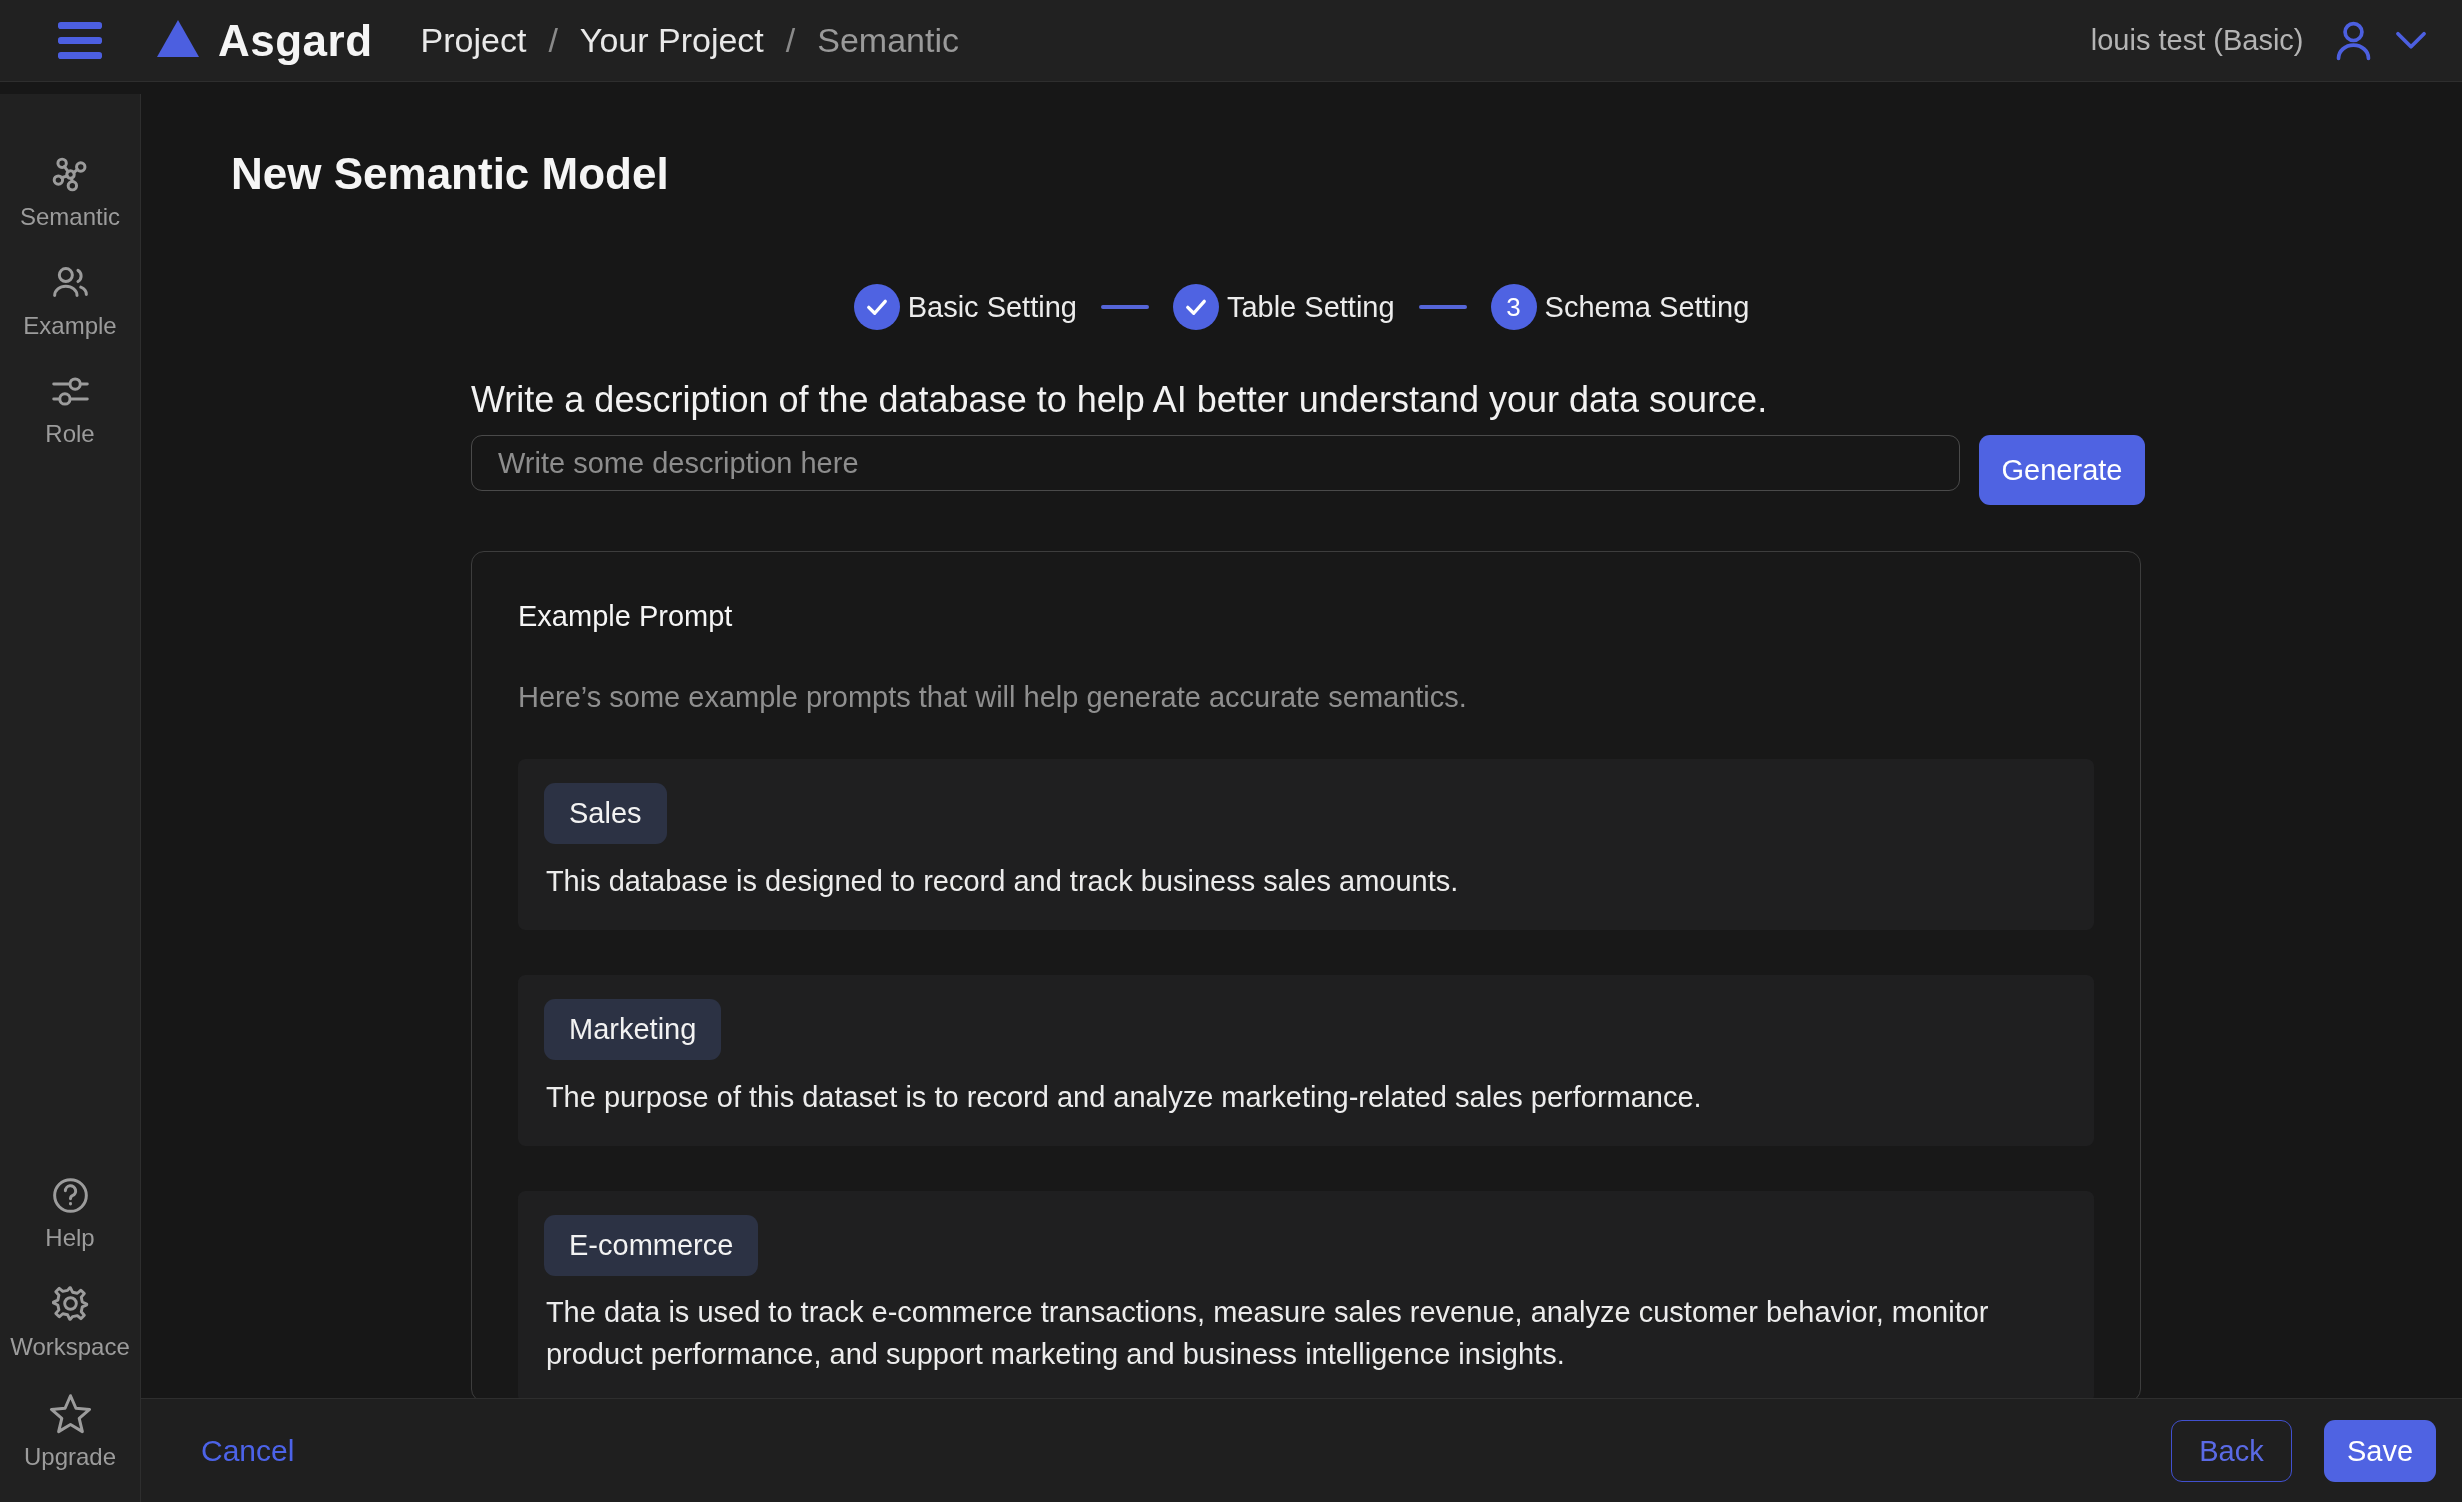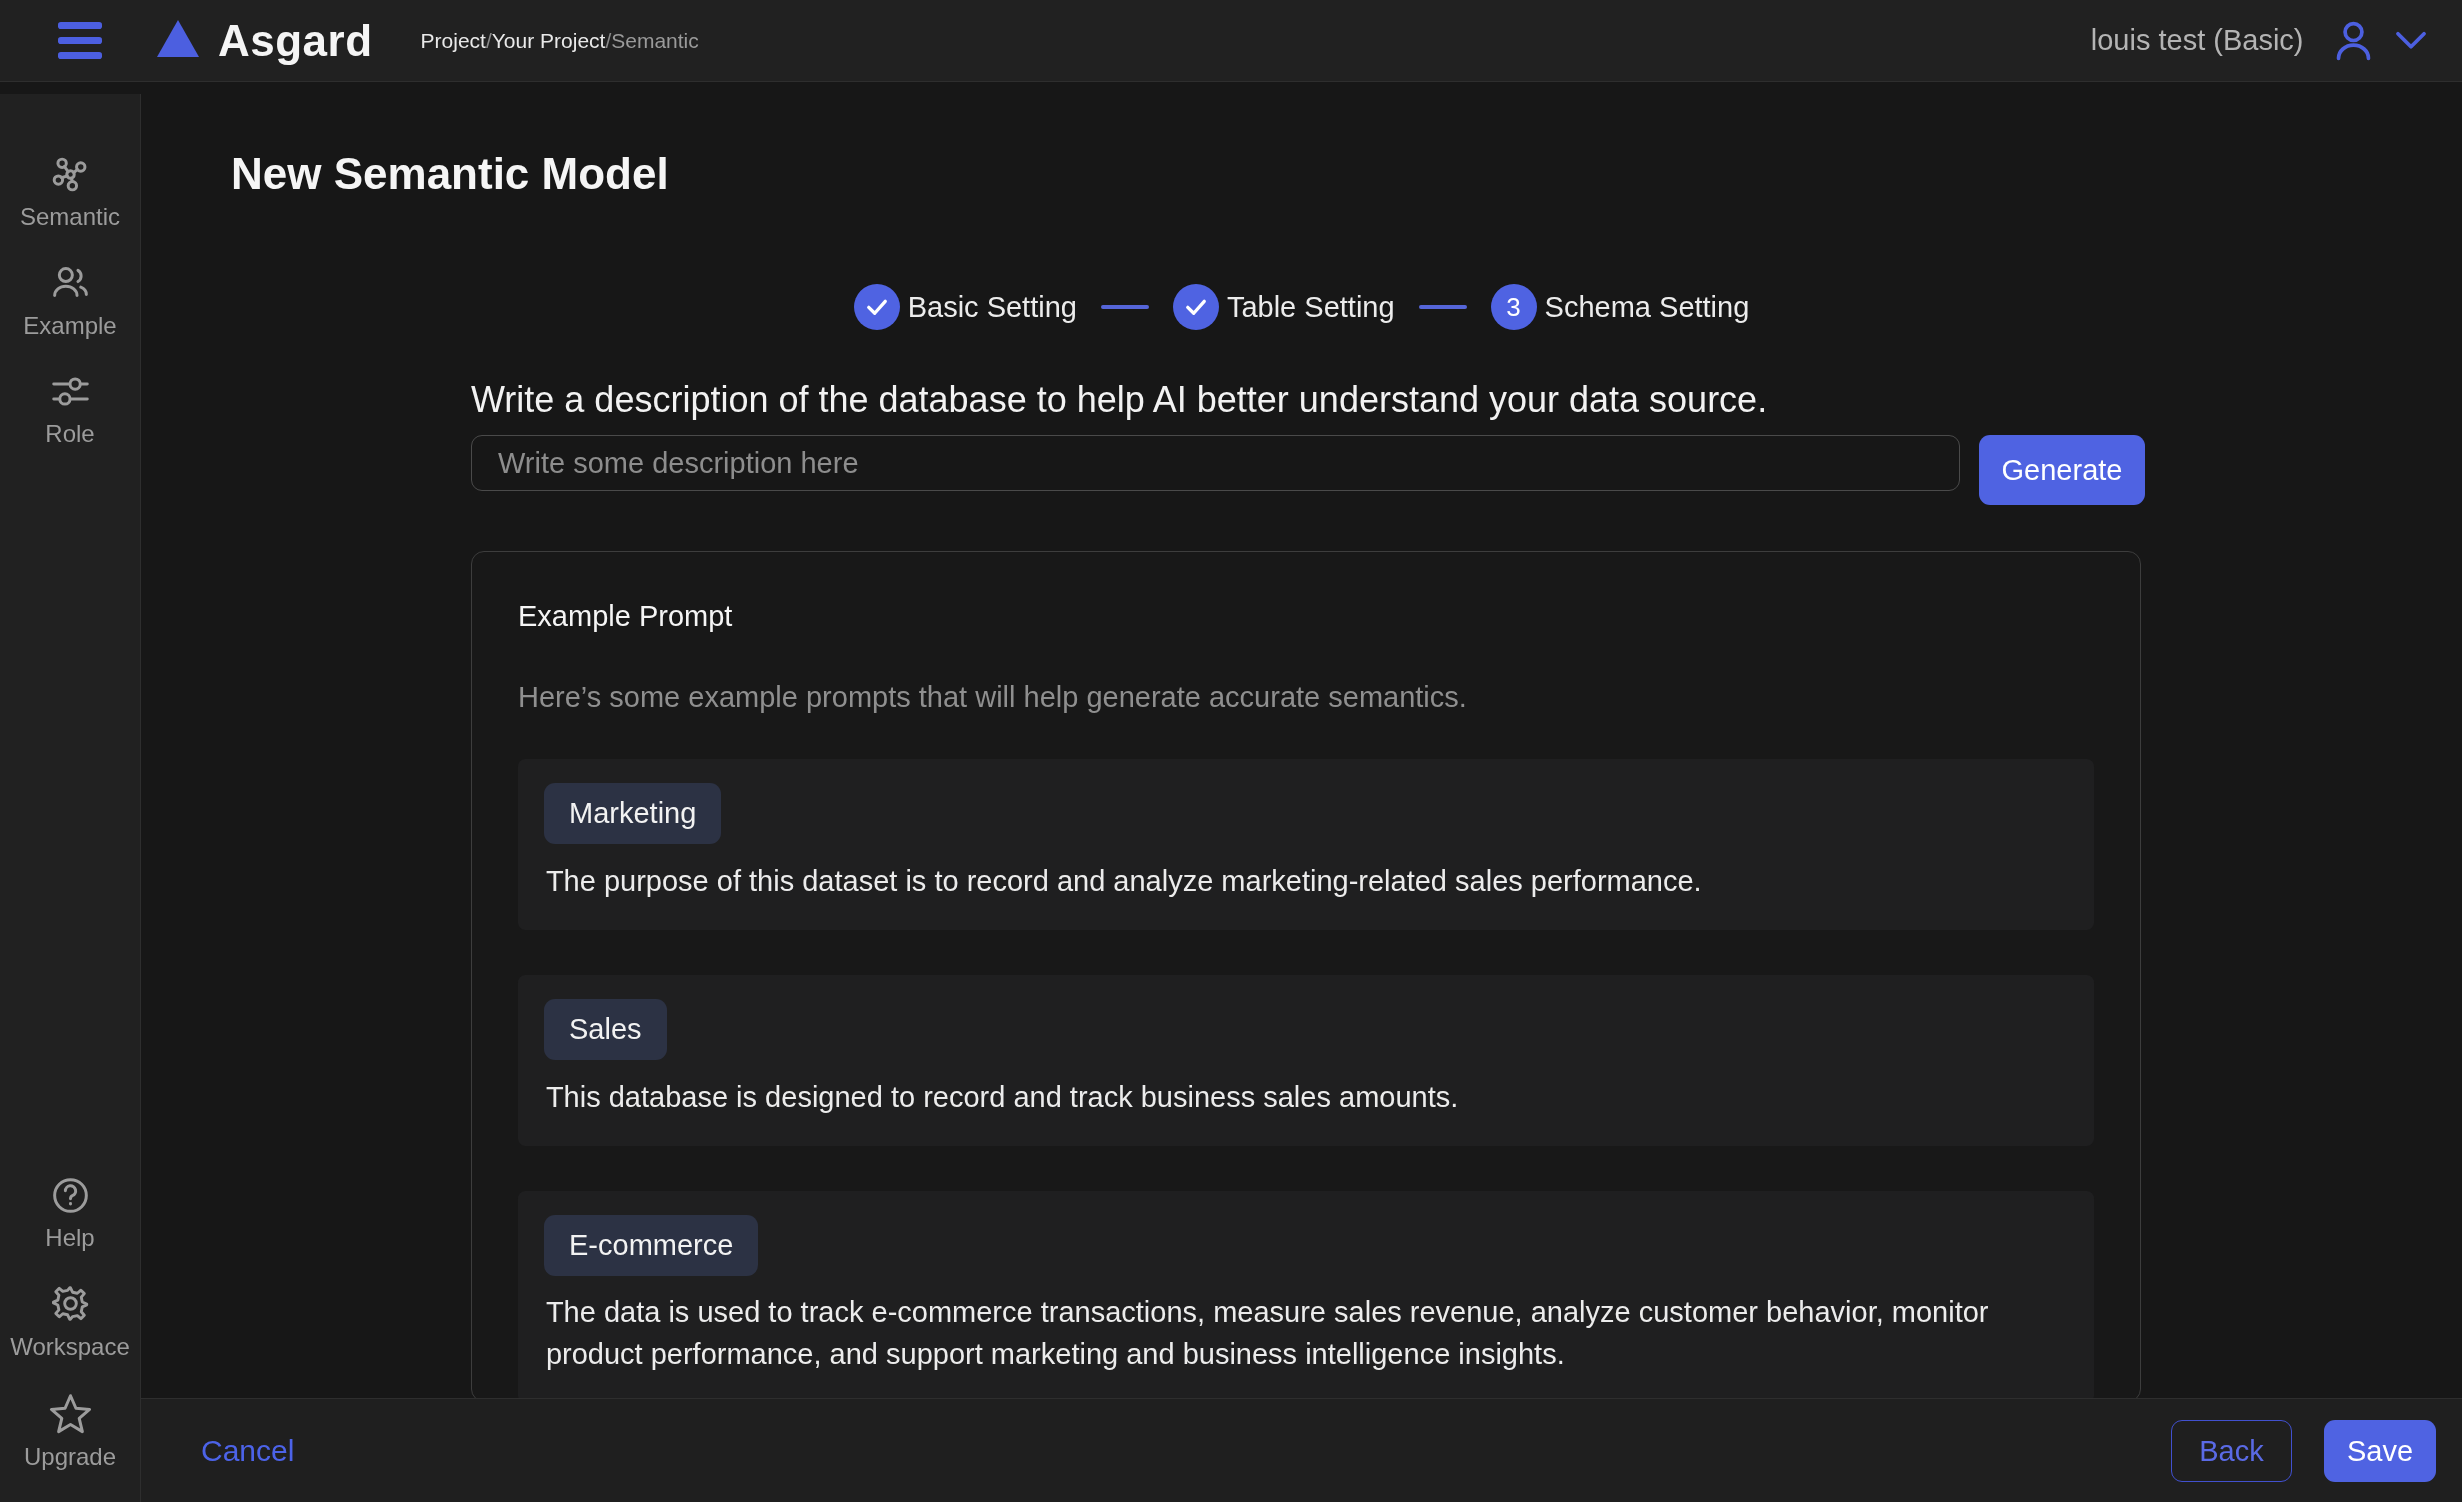--- a/index.html
+++ b/index.html
@@ -32,21 +32,21 @@
     background:none;border:none;display:flex;flex-direction:column;gap:8.4px;
     padding:5.6px 3.7px;cursor:pointer;
   }
   .hamburger .bar{width:44px;height:6.5px;border-radius:2.8px;background:var(--accent);}
   .logo{display:flex;align-items:center;margin-left:52px;cursor:pointer;}
   .logo-triangle{
     width:0;height:0;border-left:21.4px solid transparent;border-right:21.4px solid transparent;
     border-bottom:37px solid var(--accent);margin-top:-3.7px;
   }
   .logo-text{font-size:44px;font-weight:700;color:#f5f5f5;margin-left:18.6px;letter-spacing:0.5px;}
-  .breadcrumb{display:flex;align-items:center;margin-left:48px;font-size:21px;}
+  .breadcrumb{display:flex;align-items:center;gap:22px;margin-left:48px;font-size:34px;}
   .crumb{color:#e9e9e9;cursor:pointer;}
   .breadcrumb .sep{color:#8a8a8a;}
   .crumb.current{color:#9a9a9a;cursor:default;}
   .topbar .spacer{flex:1;}
   .user-label{font-size:29px;color:#b4b4b4;margin-right:28px;}
   .user-icon{display:flex;align-items:center;cursor:pointer;}
   .chevron-icon{display:flex;align-items:center;margin-left:20.5px;cursor:pointer;}
 
   
   .sidebar{
@@ -267,27 +267,27 @@
 <div class="input-row">
   <input class="desc-input" type="text" placeholder="Write some description here" style="">
   <button class="btn-primary generate-btn">Generate</button>
 </div>
 
 <section class="example-card">
   <h2>Example Prompt</h2>
   <p class="subtitle">Here’s some example prompts that will help generate accurate semantics.</p>
 
   <div class="example-item">
+    <span class="example-tag">Sales</span>
+    <p class="example-text">This database is designed to record and track business sales amounts.</p>
+  </div>
+
+  <div class="example-item">
     <span class="example-tag">Marketing</span>
     <p class="example-text">The purpose of this dataset is to record and analyze marketing-related sales performance.</p>
-  </div>
-
-  <div class="example-item">
-    <span class="example-tag">Sales</span>
-    <p class="example-text">This database is designed to record and track business sales amounts.</p>
   </div>
 
   <div class="example-item">
     <span class="example-tag">E-commerce</span>
     <p class="example-text">The data is used to track e-commerce transactions, measure sales revenue, analyze customer behavior, monitor product performance, and support marketing and business intelligence insights.</p>
   </div>
 </section>
 
 <footer class="footer">
   <a class="cancel-link">Cancel</a>

